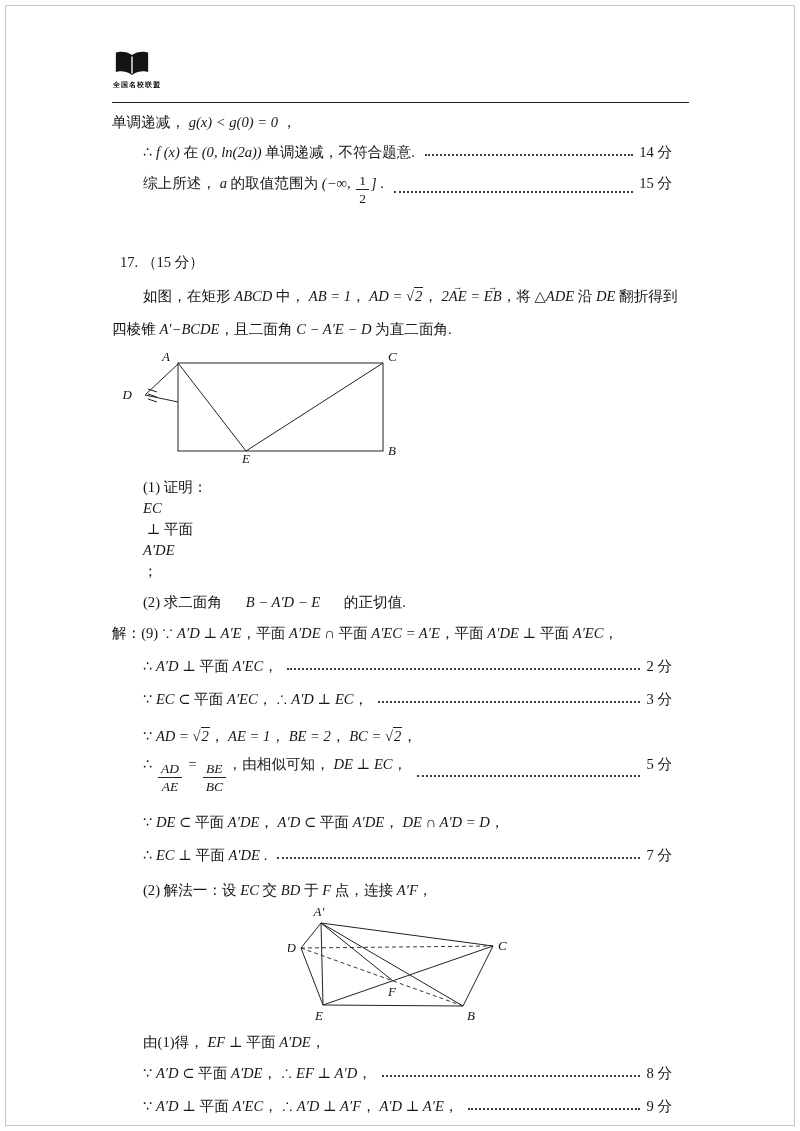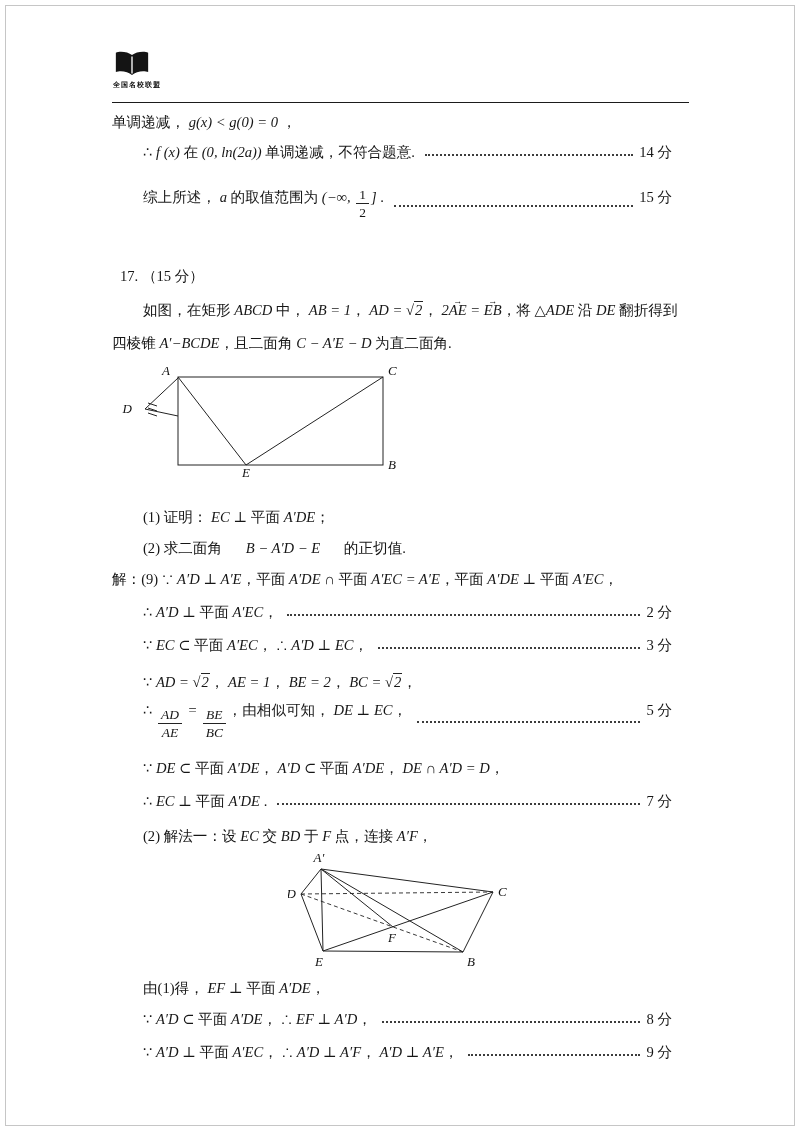--- a/index.html
+++ b/index.html
@@ -45,27 +45,27 @@
   .fig1{margin-left:6px;width:300px;height:115px;}
   .fig2{margin-left:176px;width:225px;height:120px;}
   svg .ln{stroke:#232323;stroke-width:1;fill:none;}
   svg .lnd{stroke:#232323;stroke-width:0.9;fill:none;stroke-dasharray:4 3;}
   svg text{font-family:"Liberation Serif","DejaVu Serif",serif;font-style:italic;font-size:13px;fill:#111;}
   .gap{height:38px;}
 
   .content > *{margin-top:12px;}
   .content > :nth-child(1){margin-top:6px;}
   .content > :nth-child(2){margin-top:9px;}
-  .content > :nth-child(3){margin-top:24px;}
+  .content > :nth-child(3){margin-top:10px;}
   .content > :nth-child(4){margin-top:2px;}
   .content > :nth-child(5){margin-top:6px;align-items:flex-end;}
   .content > :nth-child(6){margin-top:13px;}
   .content > :nth-child(7){margin-top:12px;}
   .content > :nth-child(8){margin-top:10px;}
-  .content > :nth-child(9){margin-top:28px;}
+  .content > :nth-child(9){margin-top:12px;flex-direction:column;}
   .content > :nth-child(10){margin-top:10px;gap:20px;}
   .content > :nth-child(11){margin-top:10px;}
   .content > :nth-child(12){margin-top:12px;}
   .content > :nth-child(13){margin-top:12px;}
   .content > :nth-child(14){margin-top:16px;}
   .content > :nth-child(15){margin-top:7px;}
   .content > :nth-child(16){margin-top:18px;}
   .content > :nth-child(17){margin-top:12px;}
   .content > :nth-child(18){margin-top:14px;}
   .content > :nth-child(19){margin-top:5px;}

